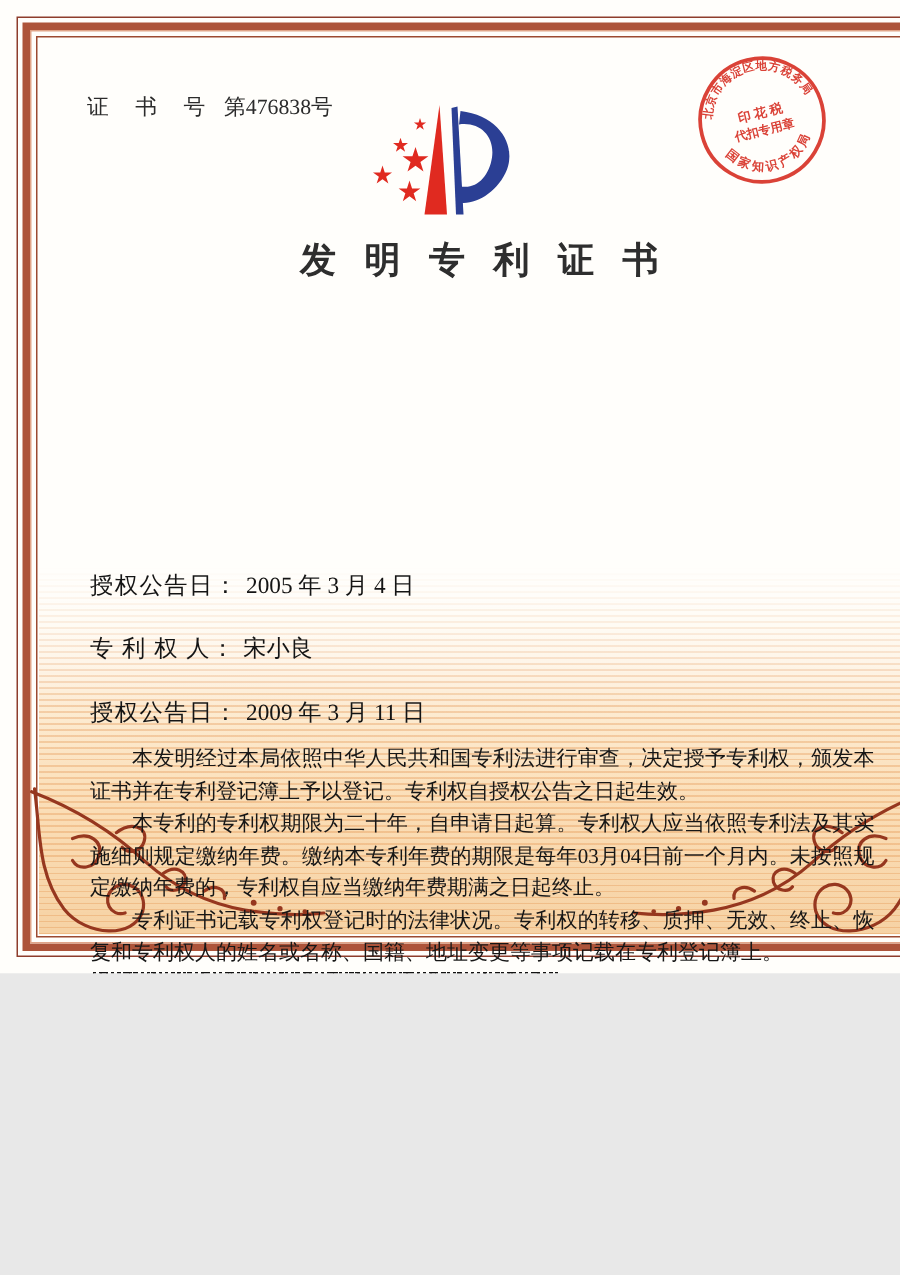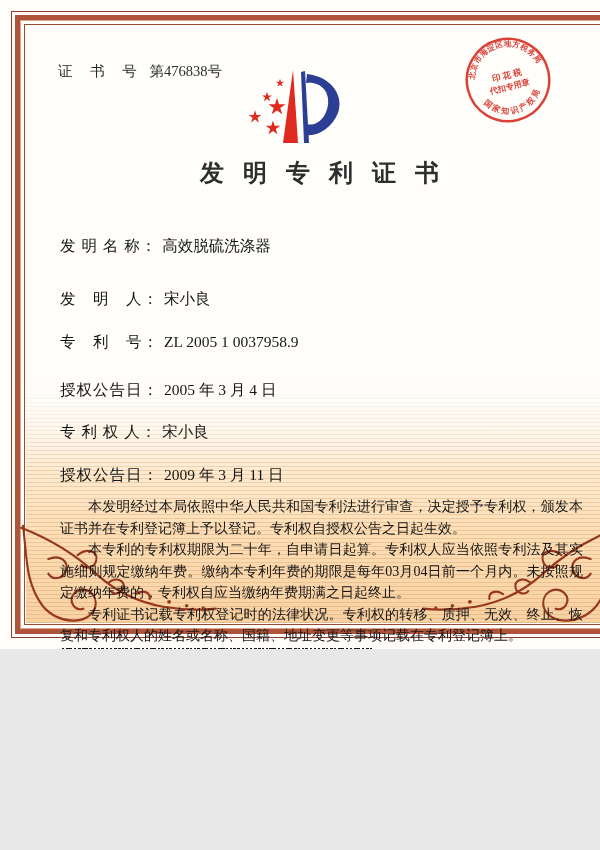--- a/index.html
+++ b/index.html
@@ -146,29 +146,20 @@
       <text font-size="8.5" fill="#d5281c" font-weight="bold" letter-spacing="2" font-family="'Liberation Serif',serif">
         <textPath href="#taxBot" startOffset="50%" text-anchor="middle">国家知识产权局</textPath>
       </text>
       <text x="48" y="46" text-anchor="middle" font-size="9" font-weight="bold" fill="#d5281c">印 花 税</text>
       <text x="48" y="58" text-anchor="middle" font-size="8.5" font-weight="bold" fill="#d5281c">代扣专用章</text>
     </g>
   </svg>
 
   <div class="title">发明专利证书</div>
 
-  <div class="field f0">
-    <span class="label">发 明 名 称：</span><span class="value">高效脱硫洗涤器</span>
-  </div>
-  <div class="field f1">
-    <span class="label">发　明　人：</span><span class="value">宋小良</span>
-  </div>
-  <div class="field f2">
-    <span class="label">专　利　号：</span><span class="value">ZL 2005 1 0037958.9</span>
-  </div>
   <div class="field f3">
     <span class="label">授权公告日：</span><span class="value">2005 年 3 月 4 日</span>
   </div>
   <div class="field f4">
     <span class="label">专 利 权 人：</span><span class="value">宋小良</span>
   </div>
   <div class="field f5">
     <span class="label">授权公告日：</span><span class="value">2009 年 3 月 11 日</span>
   </div>
 

